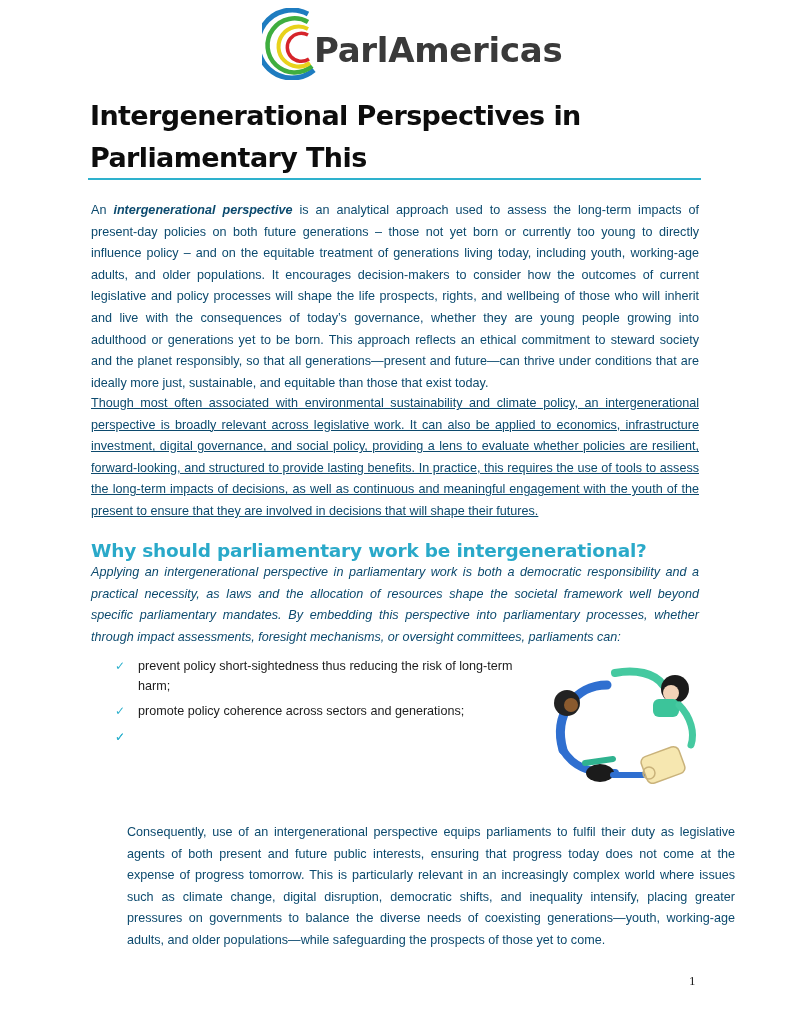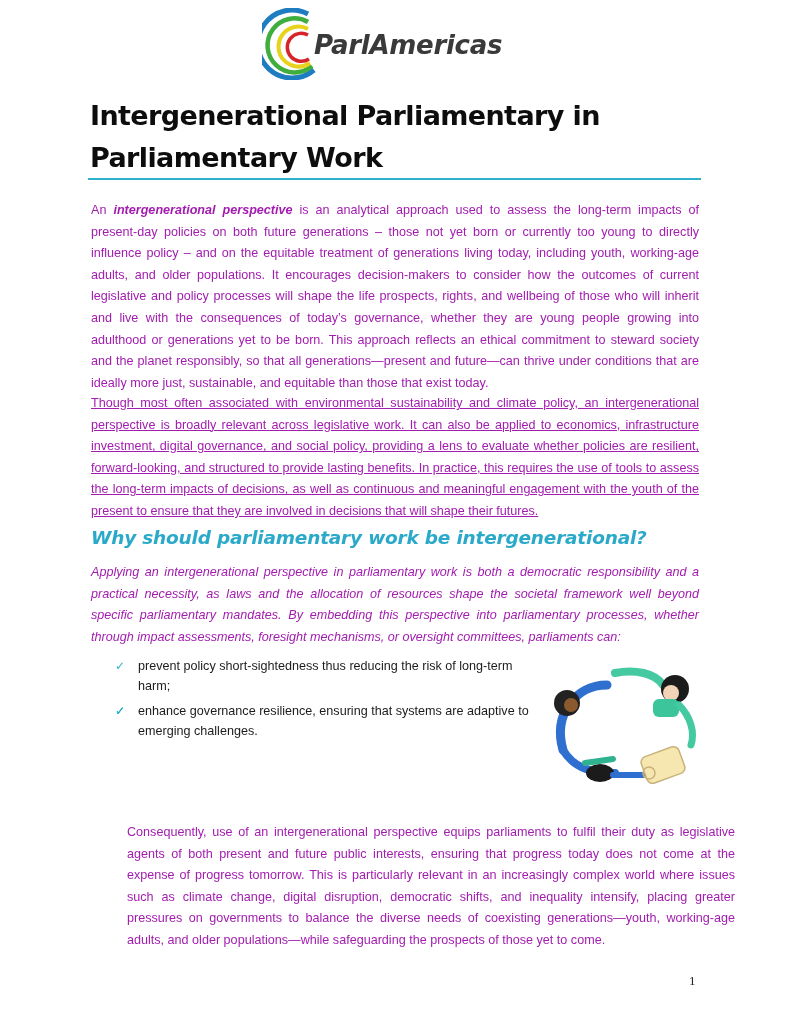--- a/index.html
+++ b/index.html
@@ -1,31 +1,31 @@
 <!DOCTYPE html>
 <html><head>
   <meta charset="utf-8">
   <style>
     html, body { margin: 0; padding: 0; background: #ffffff; }
     body { width: 790px; height: 1024px; position: relative; overflow: hidden;
       font-family: "Liberation Sans", "DejaVu Sans", sans-serif; color: #1a1a1a; }
     .logo { position: absolute; left: 262px; top: 8px; width: 260px; height: 72px; }
     .logo svg { position: absolute; left: 0; top: 0; }
     .logo-text { position: absolute; left: 52px; top: 22px; font-family: "DejaVu Sans", sans-serif;
-      font-weight: bold; font-style: italic; font-size: 26px; color: #3a3a3a; letter-spacing: -0.3px; }
+      font-weight: bold; font-size: 34px; color: #3a3a3a; letter-spacing: -0.3px; }
     .title { position: absolute; left: 90px; top: 95px; width: 620px; font-family: "DejaVu Sans", sans-serif;
       font-weight: bold; font-size: 27px; line-height: 42px; color: #0d0d0d; letter-spacing: -0.6px; margin: 0; }
     .title-rule { position: absolute; left: 88px; top: 178px; width: 613px; height: 2px; background: #2eb1cd; }
     .para { position: absolute; left: 91px; width: 608px; font-size: 12.6px; line-height: 21.6px;
-      text-align: justify; color: #a21caf; margin: 0; font-family: "Liberation Sans", sans-serif; }
+      text-align: justify; color: #0c4a6e; margin: 0; font-family: "Liberation Sans", sans-serif; }
     .para em { font-weight: bold; font-style: italic; }
     #p1 { top: 200px; }
     #p2 { top: 393px; text-decoration: underline; }
-    .subhead { position: absolute; left: 91px; top: 527px; font-family: "DejaVu Sans", sans-serif;
-      font-weight: bold; font-size: 18.5px; color: #2aa9c9; margin: 0; letter-spacing: -0.2px; font-style: italic; }
+    .subhead { position: absolute; left: 91px; top: 540px; font-family: "DejaVu Sans", sans-serif;
+      font-weight: bold; font-size: 18.5px; color: #2aa9c9; margin: 0; letter-spacing: -0.2px; }
     #p3 { top: 562px; font-style: italic; }
     .bullets { position: absolute; left: 115px; top: 657px; width: 420px; margin: 0; padding: 0; list-style: none; }
     .bullets li { position: relative; padding-left: 23px; font-size: 12.6px; line-height: 19.5px; margin-bottom: 6px; color: #1c1c1c; }
     .check { position: absolute; left: 0; top: 0; color: #2eb1cd; font-size: 12px; font-family: "DejaVu Sans", sans-serif; }
     .illustration { position: absolute; left: 545px; top: 655px; width: 160px; height: 140px; }
     #p4 { top: 822px; margin-left: 36px; }
     .page-number { position: absolute; left: 689px; top: 973px; font-family: "Liberation Serif", serif; font-size: 13px; color: #222; }
   </style>
 </head>
 <body>
@@ -33,36 +33,36 @@
 <div class="logo">
   <svg width="60" height="72" viewBox="0 0 60 72">
     <path d="M46 6 A34 34 0 1 0 52 62" fill="none" stroke="#1e7cc0" stroke-width="5"></path>
     <path d="M46 14 A27 27 0 1 0 50 58" fill="none" stroke="#3fae3f" stroke-width="4.5"></path>
     <path d="M46 21 A20 20 0 1 0 48 55" fill="none" stroke="#e8d21c" stroke-width="4"></path>
     <path d="M46 27 A14 14 0 1 0 47 51" fill="none" stroke="#d6242a" stroke-width="3.5"></path>
   </svg>
   <span class="logo-text">ParlAmericas</span>
 </div>
 
-<h1 class="title">Intergenerational Parliamentary in Parliamentary Work</h1>
+<h1 class="title">Intergenerational Perspectives in Parliamentary This</h1>
 <div class="title-rule"></div>
 
 <p class="para" id="p1"><span>An </span><em>intergenerational perspective</em><span> is an analytical approach used to assess the long-term impacts of present-day policies on both future generations – those not yet born or currently too young to directly influence policy – and on the equitable treatment of generations living today, including youth, working-age adults, and older populations.  It encourages decision-makers to consider how the outcomes of current legislative and policy processes will shape the life prospects, rights, and wellbeing of those who will inherit and live with the consequences of today’s governance, whether they are young people growing into adulthood or generations yet to be born.  This approach reflects an ethical commitment to steward society and the planet responsibly, so that all generations—present and future—can thrive under conditions that are ideally more just, sustainable, and equitable than those that exist today.</span></p>
 
 <p class="para" id="p2">Though most often associated with environmental sustainability and climate policy, an intergenerational perspective is broadly relevant across legislative work. It can also be applied to economics, infrastructure investment, digital governance, and social policy, providing a lens to evaluate whether policies are resilient, forward-looking, and structured to provide lasting benefits. In practice, this requires the use of tools to assess the long-term impacts of decisions, as well as continuous and meaningful engagement with the youth of the present to ensure that they are involved in decisions that will shape their futures.</p>
 
 <h2 class="subhead">Why should parliamentary work be intergenerational?</h2>
 
 <p class="para" id="p3">Applying an intergenerational perspective in parliamentary work is both a democratic responsibility and a practical necessity, as laws and the allocation of resources shape the societal framework well beyond specific parliamentary mandates. By embedding this perspective into parliamentary processes, whether through impact assessments, foresight mechanisms, or oversight committees, parliaments can:</p>
 
 <ul class="bullets">
   <li><span class="check">✓</span><span>prevent policy short-sightedness thus reducing the risk of long-term harm;</span></li>
+  <li><span class="check">✓</span><span>promote policy coherence across sectors and generations;</span></li>
   <li><span class="check">✓</span></li>
   <li><span class="check">✓</span></li>
-  <li><span class="check">✓</span><span>enhance governance resilience, ensuring that systems are adaptive to emerging challenges.</span></li>
 </ul>
 
 <div class="illustration">
   <svg width="160" height="140" viewBox="0 0 160 140">
 
     <path d="M62 30 C30 30 8 60 18 95" fill="none" stroke="#2f6fd0" stroke-width="9" stroke-linecap="round"></path>
     <circle cx="22" cy="48" r="13" fill="#222"></circle>
     <circle cx="26" cy="50" r="7" fill="#8a5a2e"></circle>
     <path d="M18 95 C30 115 50 118 70 118" fill="none" stroke="#2f6fd0" stroke-width="8" stroke-linecap="round"></path>
 

